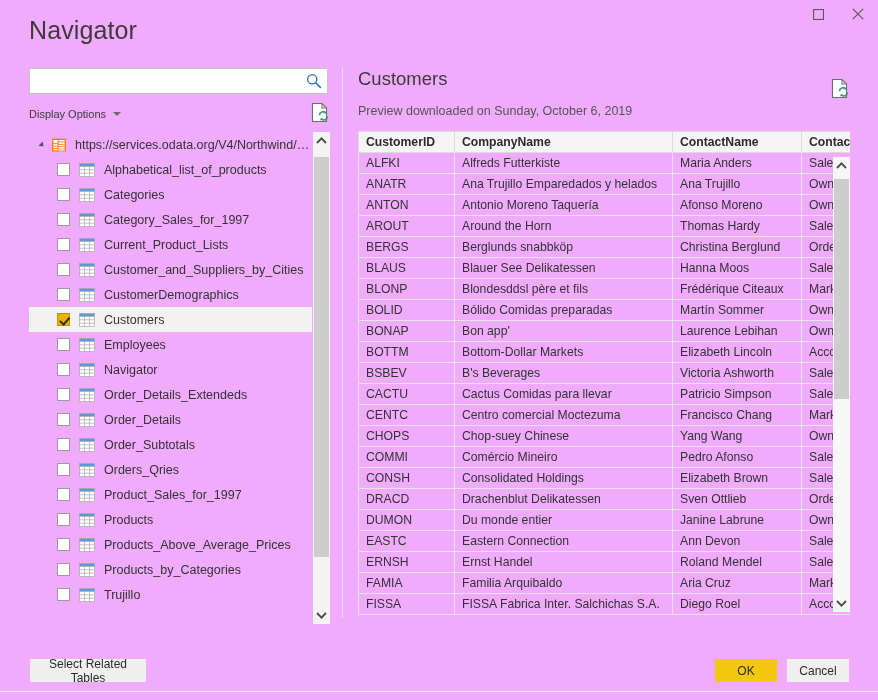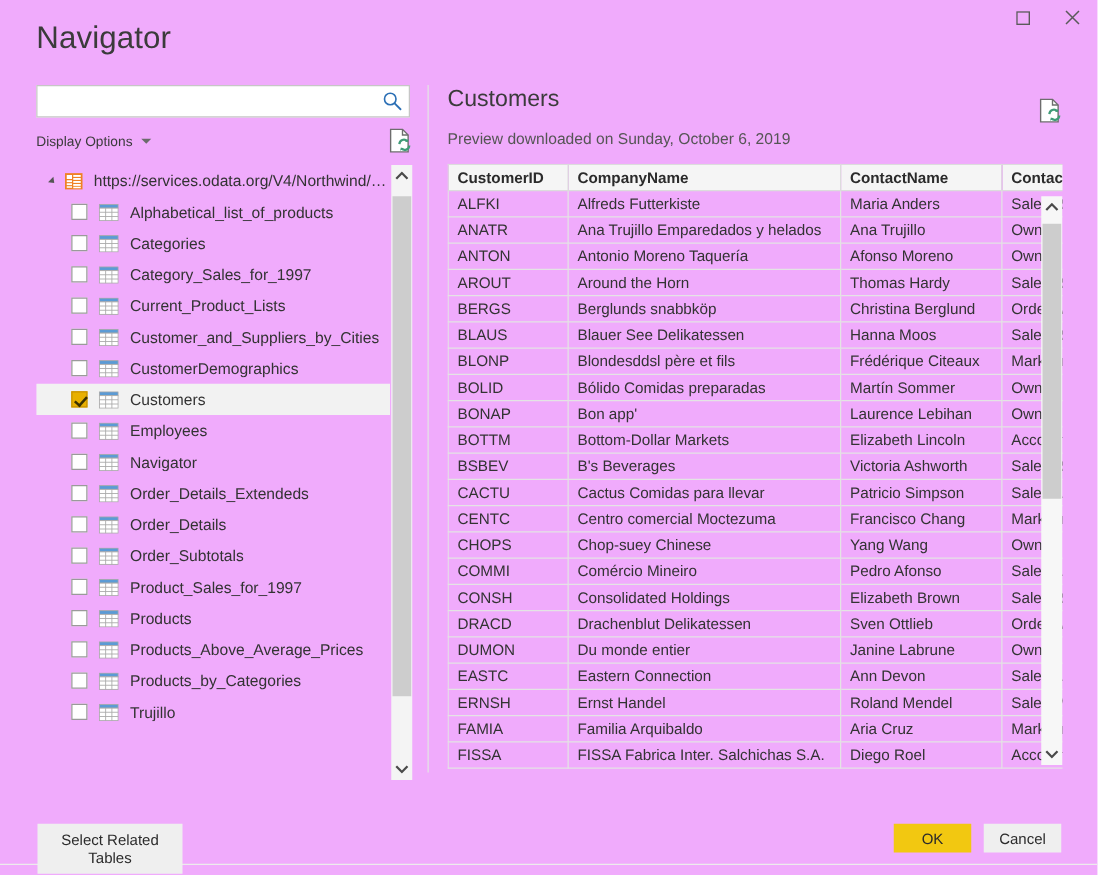--- a/index.html
+++ b/index.html
@@ -302,21 +302,21 @@
     cursor: default;
     display: inline-flex;
     align-items: center;
     justify-content: center;
     box-sizing: border-box;
     padding: 0;
   }
   .btn-related {
     position: absolute;
     left: 30px; top: 659px;
-    width: 116px; height: 40px;
+    width: 116px; height: 23px;
   }
   .btn-ok {
     position: absolute;
     left: 715px; top: 659px;
     width: 62px; height: 23px;
     background: #f2c811;
   }
   .btn-cancel {
     position: absolute;
     left: 787px; top: 659px;
@@ -513,20 +513,30 @@
               <span class="treelabel">Order_Subtotals</span>
             </div>
             <div class="treerow">
               <span class="childindent"></span>
               <span class="chk"></span>
               <svg class="tableicon" viewBox="0 0 16 14">
                 <rect x="0.5" y="0.5" width="15" height="3" fill="#5b9bd5" stroke="#a9a9a9" stroke-width="0.7"></rect>
                 <rect x="0.5" y="3.5" width="15" height="10" fill="#ffffff" stroke="#a9a9a9" stroke-width="0.7"></rect>
                 <path d="M5.5 3.5 L5.5 13.5 M10.5 3.5 L10.5 13.5 M0.5 6.8 L15.5 6.8 M0.5 10.2 L15.5 10.2" stroke="#a9a9a9" stroke-width="0.7"></path>
               </svg>
+              <span class="treelabel">Orders_Qries</span>
+            </div>
+            <div class="treerow">
+              <span class="childindent"></span>
+              <span class="chk"></span>
+              <svg class="tableicon" viewBox="0 0 16 14">
+                <rect x="0.5" y="0.5" width="15" height="3" fill="#5b9bd5" stroke="#a9a9a9" stroke-width="0.7"></rect>
+                <rect x="0.5" y="3.5" width="15" height="10" fill="#ffffff" stroke="#a9a9a9" stroke-width="0.7"></rect>
+                <path d="M5.5 3.5 L5.5 13.5 M10.5 3.5 L10.5 13.5 M0.5 6.8 L15.5 6.8 M0.5 10.2 L15.5 10.2" stroke="#a9a9a9" stroke-width="0.7"></path>
+              </svg>
               <span class="treelabel">Product_Sales_for_1997</span>
             </div>
             <div class="treerow">
               <span class="childindent"></span>
               <span class="chk"></span>
               <svg class="tableicon" viewBox="0 0 16 14">
                 <rect x="0.5" y="0.5" width="15" height="3" fill="#5b9bd5" stroke="#a9a9a9" stroke-width="0.7"></rect>
                 <rect x="0.5" y="3.5" width="15" height="10" fill="#ffffff" stroke="#a9a9a9" stroke-width="0.7"></rect>
                 <path d="M5.5 3.5 L5.5 13.5 M10.5 3.5 L10.5 13.5 M0.5 6.8 L15.5 6.8 M0.5 10.2 L15.5 10.2" stroke="#a9a9a9" stroke-width="0.7"></path>
               </svg>

